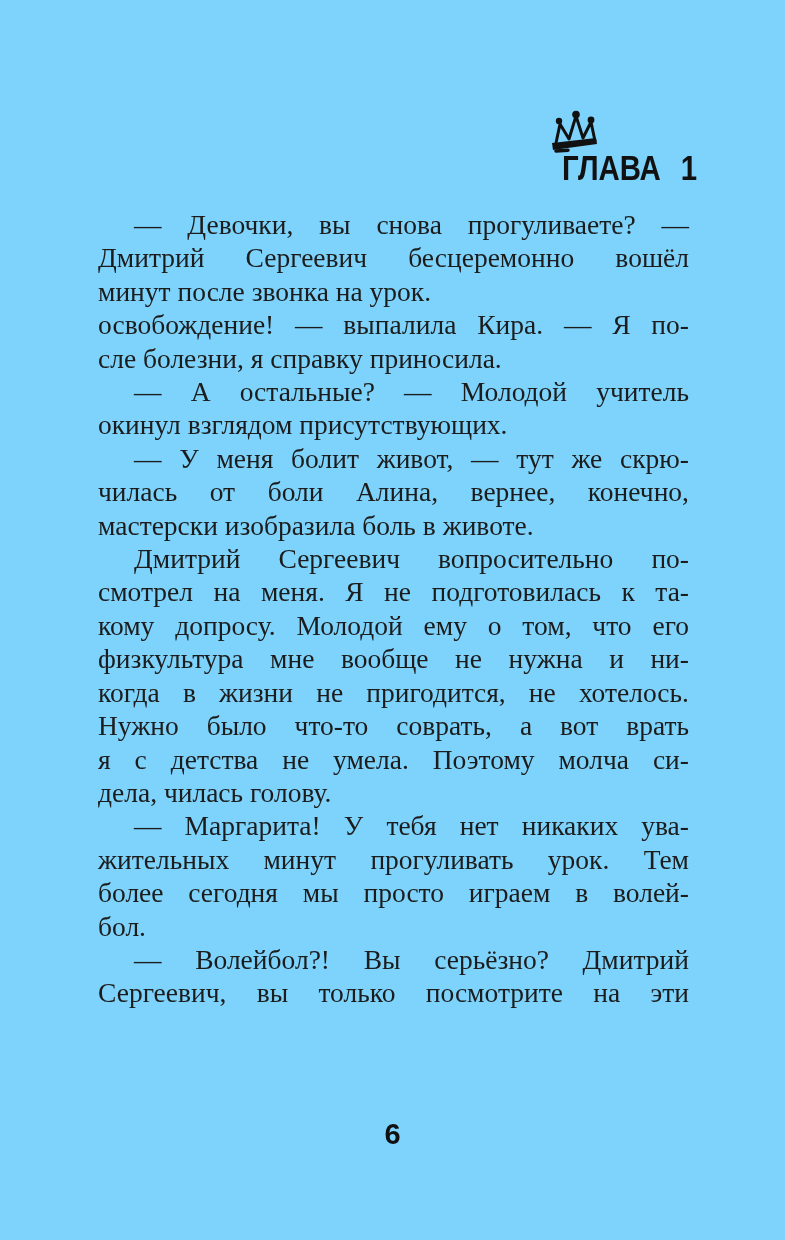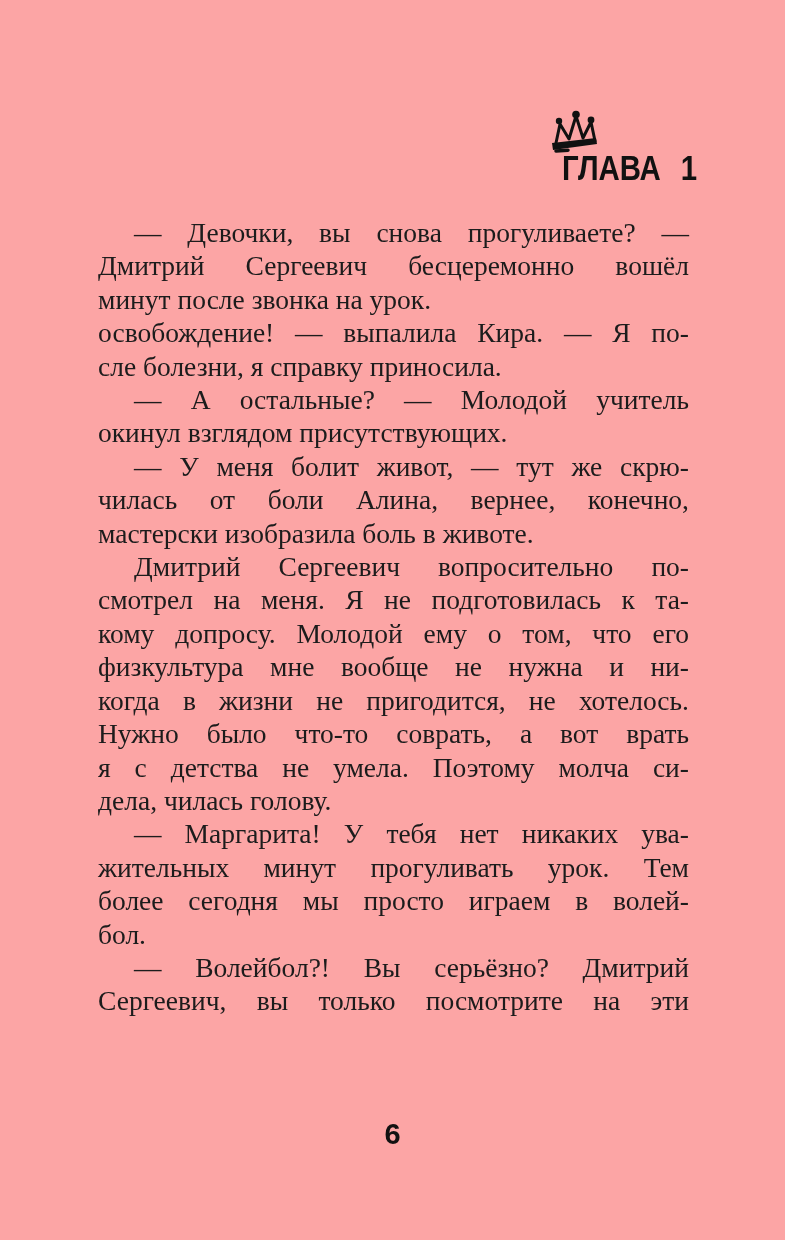--- a/index.html
+++ b/index.html
@@ -7,21 +7,21 @@
   body {
     background: #ffffff;
     font-family: "Liberation Serif", serif;
     color: #1a1a1a;
     position: relative;
     overflow: hidden;
   }
   .page {
     position: absolute;
     inset: 0;
-    background: #fca5a5;
+    background: #7dd3fc;
   }
   
   .chapter-header {
     position: absolute;
     top: 106px;
     left: 488px;
     width: 210px;
     height: 90px;
   }
   .crown {
@@ -43,21 +43,21 @@
     word-spacing: 14px;
     color: #111111;
     transform: scaleX(0.84);
     transform-origin: left top;
     white-space: nowrap;
   }
   
   .text-block {
     position: absolute;
     left: 98px;
-    top: 216px;
+    top: 208px;
     width: 591px;
   }
   .line {
     font-size: 27.5px;
     line-height: 33.4px;
     text-align: justify;
     text-align-last: left;
     white-space: normal;
     color: #1c1c1c;
   }

